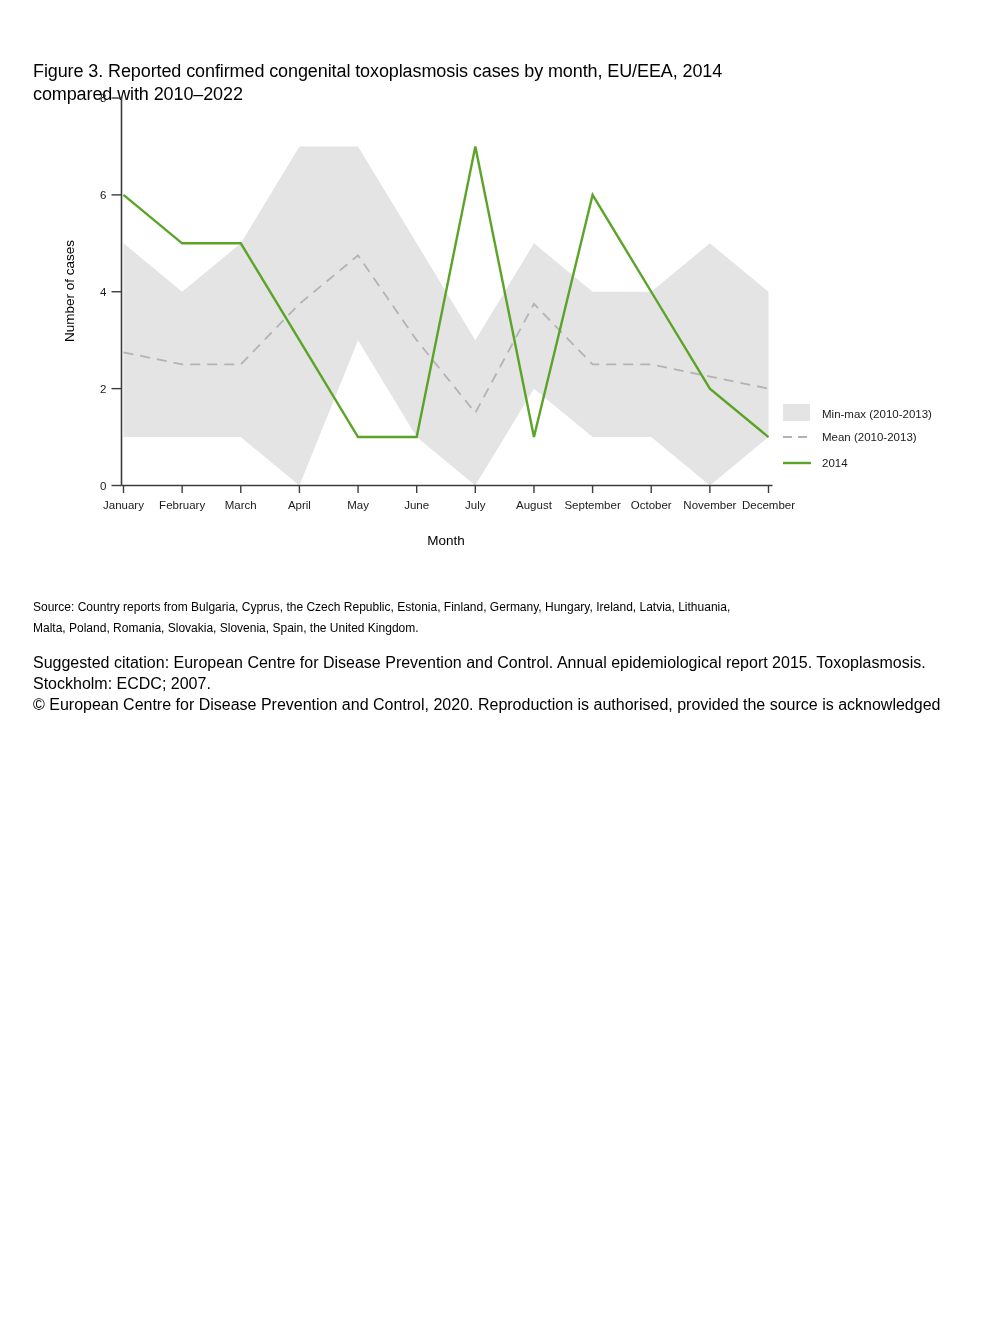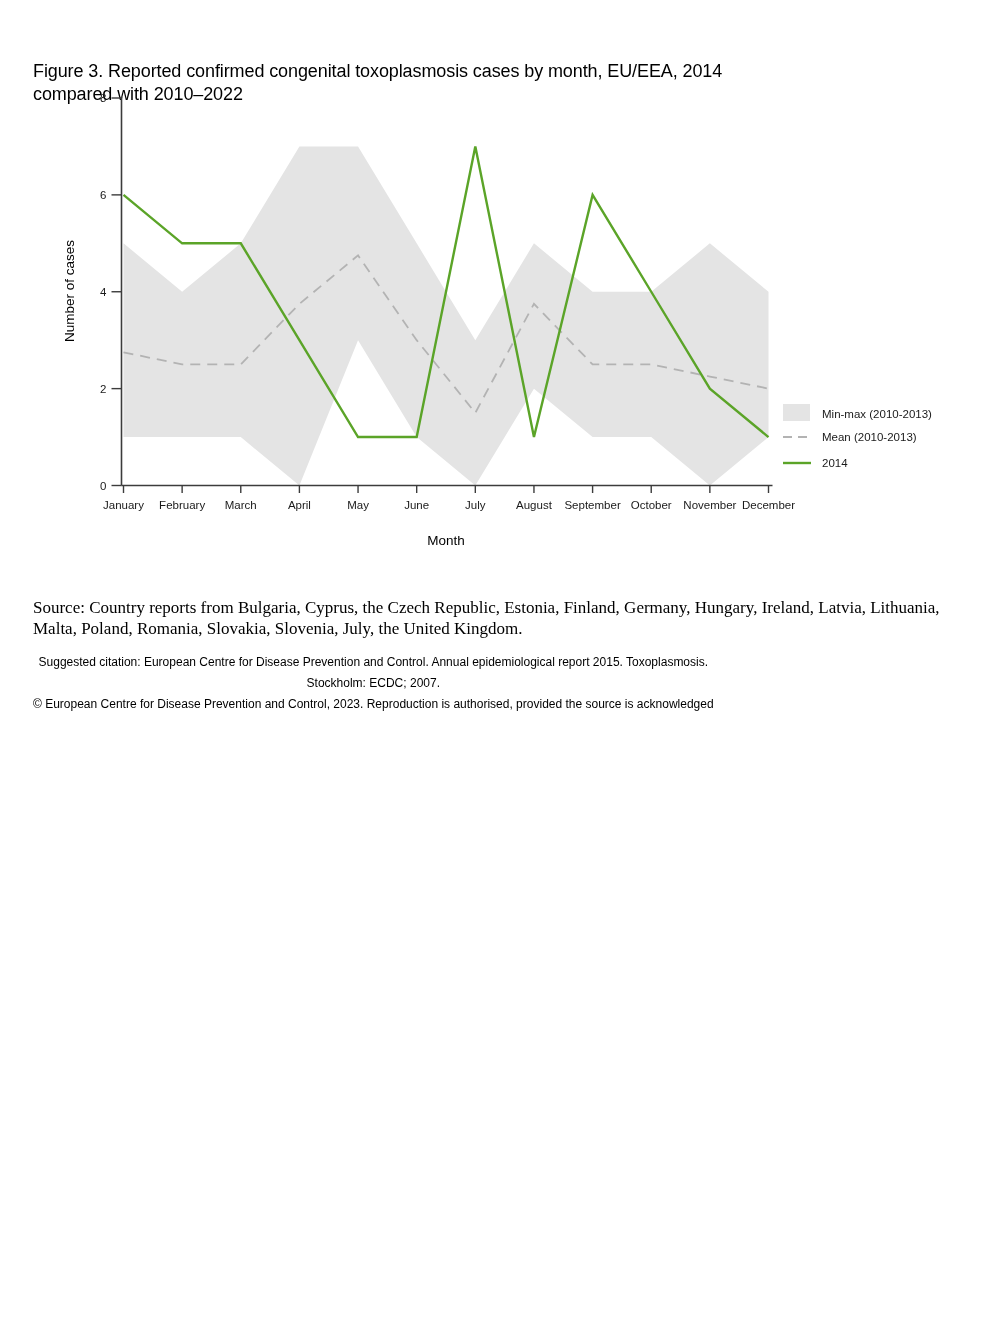--- a/index.html
+++ b/index.html
@@ -11,25 +11,25 @@
   }
   .page-title {
     position: absolute; left: 33px; top: 12px; width: 900px;
     font-size: 18px; line-height: 23px; font-weight: 400;
     letter-spacing: -0.1px; color: #000; margin-top: 48px;
   }
   .chart-wrap { position: absolute; left: 0; top: 0; width: 1008px; height: 575px; }
   svg text { font-family: "Liberation Sans", sans-serif; }
   .footer-source {
     position: absolute; left: 33px; top: 597px;
-    font-size: 17px; line-height: 21px; white-space: nowrap; font-family: Liberation Serif, serif;
+    font-size: 12px; line-height: 21px; white-space: nowrap;
   }
   .footer-citation {
     position: absolute; left: 33px; top: 652px;
-    font-size: 12px; line-height: 21px; white-space: nowrap; text-align: center;
+    font-size: 16px; line-height: 21px; white-space: nowrap;
   }
 </style>
 </head>
 <body>
 
 <div class="page-title">
   <div>Figure 3. Reported confirmed congenital toxoplasmosis cases by month, EU/EEA, 2014</div>
   <div>compared with 2010–2022</div>
 </div>
 
@@ -90,20 +90,20 @@
         <line x1="783" y1="437" x2="811" y2="437" stroke="#b3b3b3" stroke-width="1.8" stroke-dasharray="9 6"></line>
         <text x="822" y="441" font-size="11.5" fill="#1a1a1a">Mean (2010-2013)</text>
         <line x1="783" y1="463" x2="811" y2="463" stroke="#5ba428" stroke-width="2.4"></line>
         <text x="822" y="467" font-size="11.5" fill="#1a1a1a">2014</text>
       </g>
   </svg>
 </div>
 
 <div class="footer-source">
   <div>Source: Country reports from Bulgaria, Cyprus, the Czech Republic, Estonia, Finland, Germany, Hungary, Ireland, Latvia, Lithuania,</div>
-  <div>Malta, Poland, Romania, Slovakia, Slovenia, July, the United Kingdom.</div>
+  <div>Malta, Poland, Romania, Slovakia, Slovenia, Spain, the United Kingdom.</div>
 </div>
 
 <div class="footer-citation">
   <div>Suggested citation: European Centre for Disease Prevention and Control. Annual epidemiological report 2015. Toxoplasmosis.</div>
   <div>Stockholm: ECDC; 2007.</div>
-  <div>© European Centre for Disease Prevention and Control, 2023. Reproduction is authorised, provided the source is acknowledged</div>
+  <div>© European Centre for Disease Prevention and Control, 2020. Reproduction is authorised, provided the source is acknowledged</div>
 </div>
 
 </body></html>

